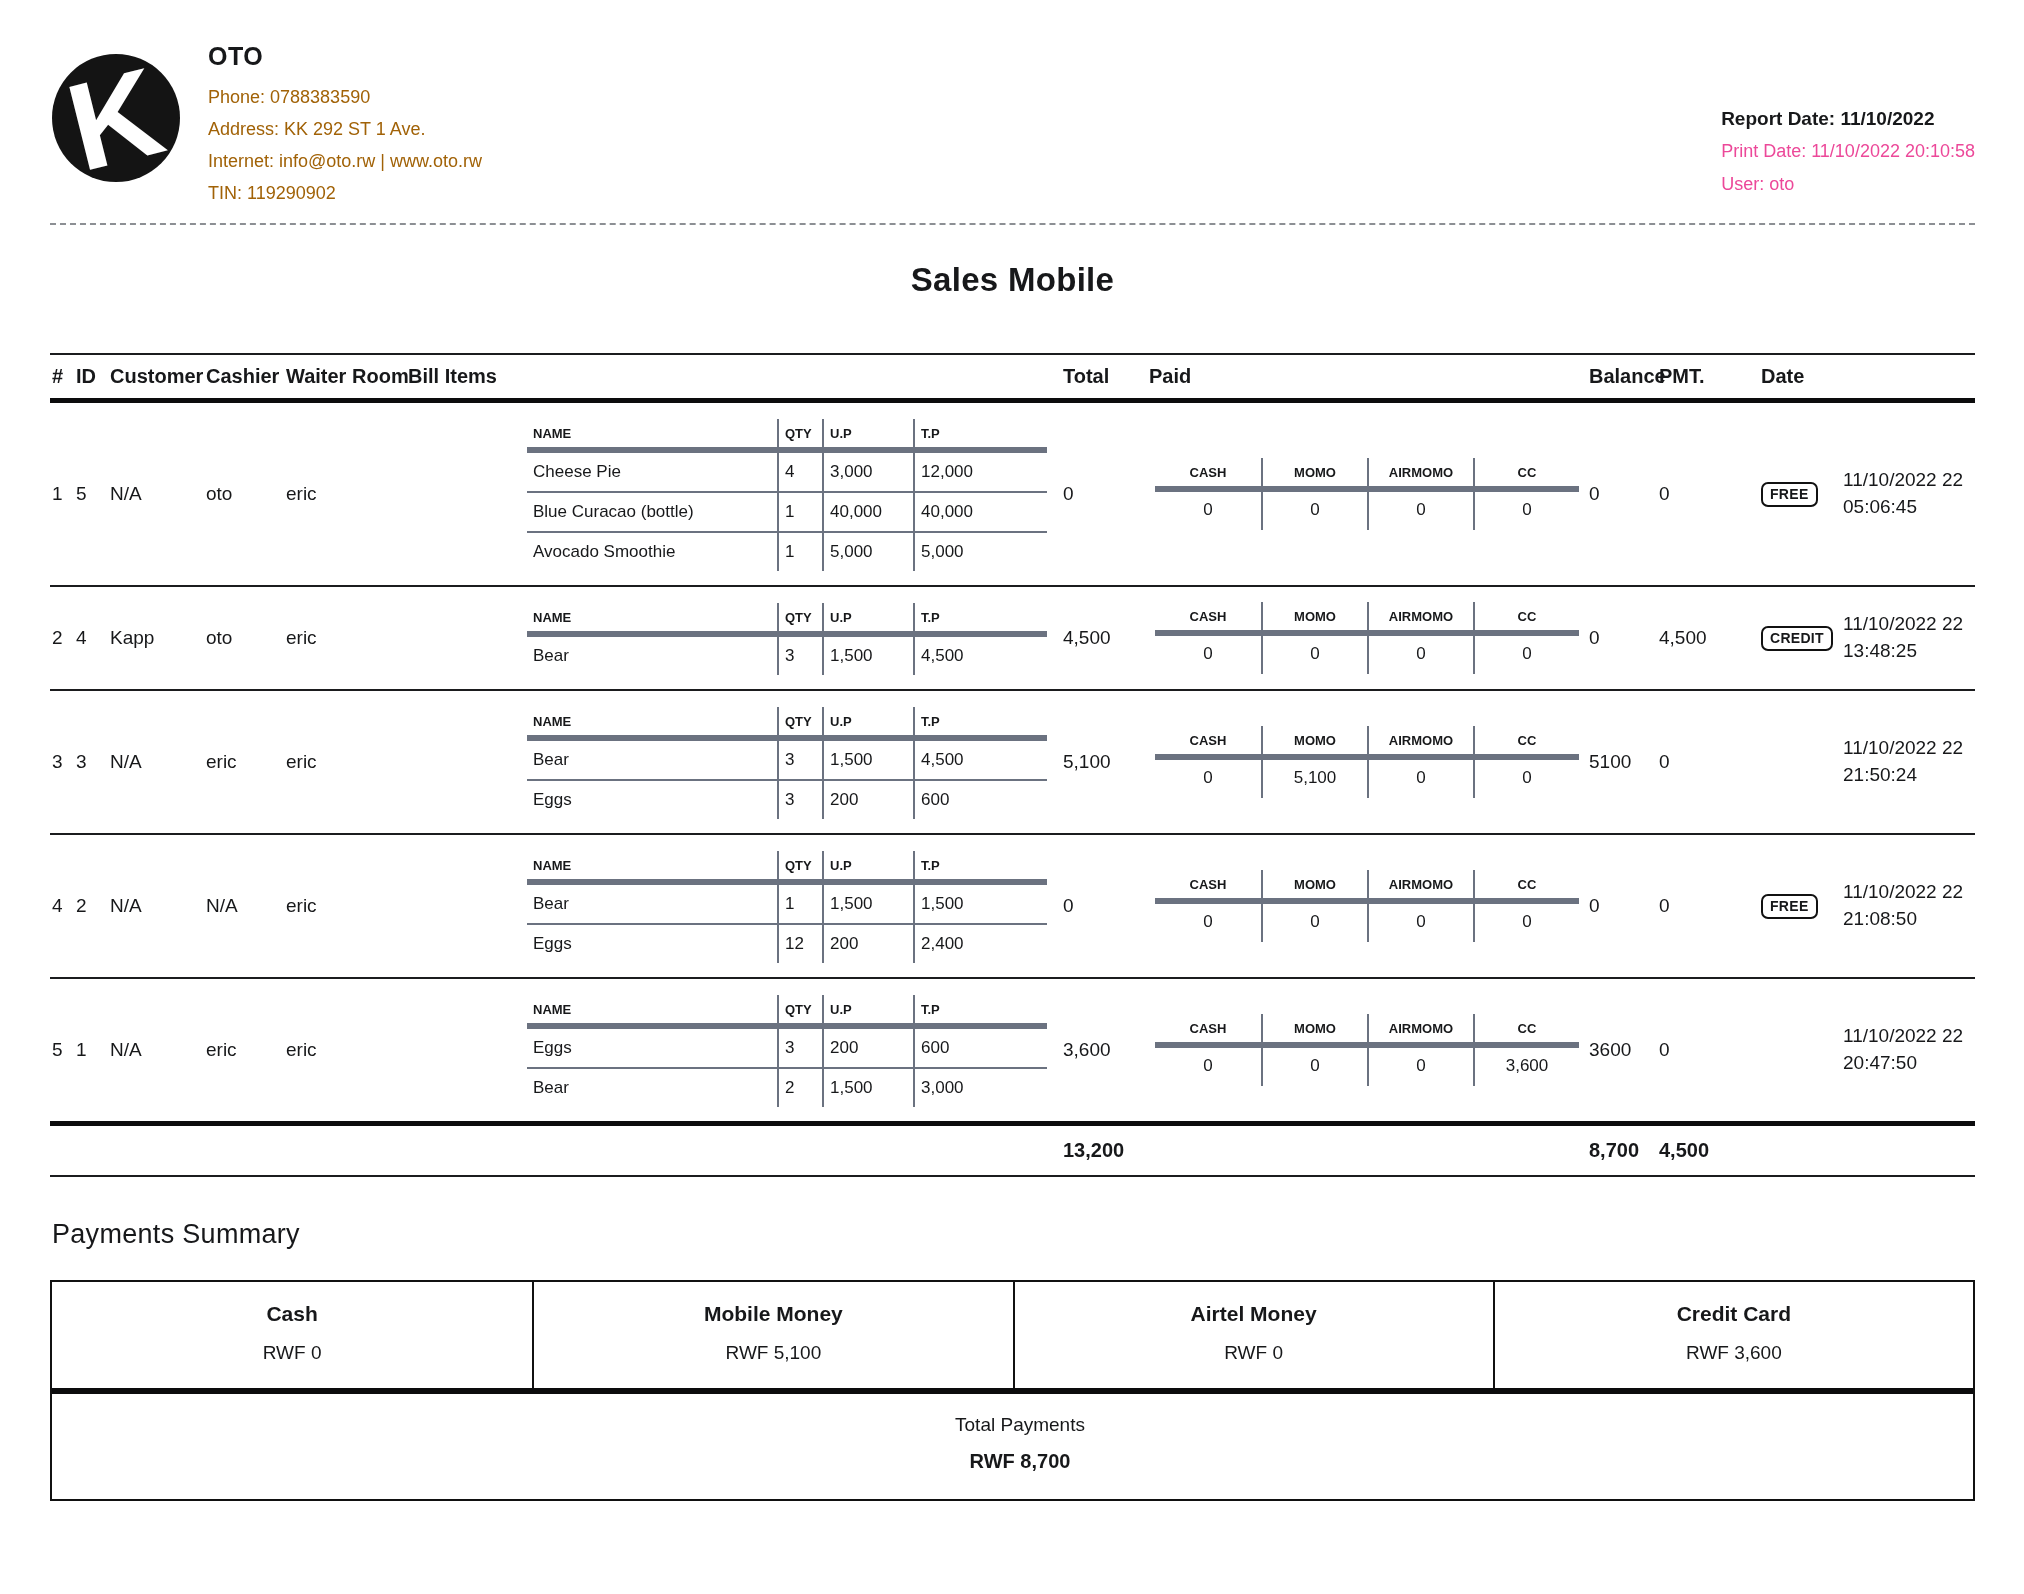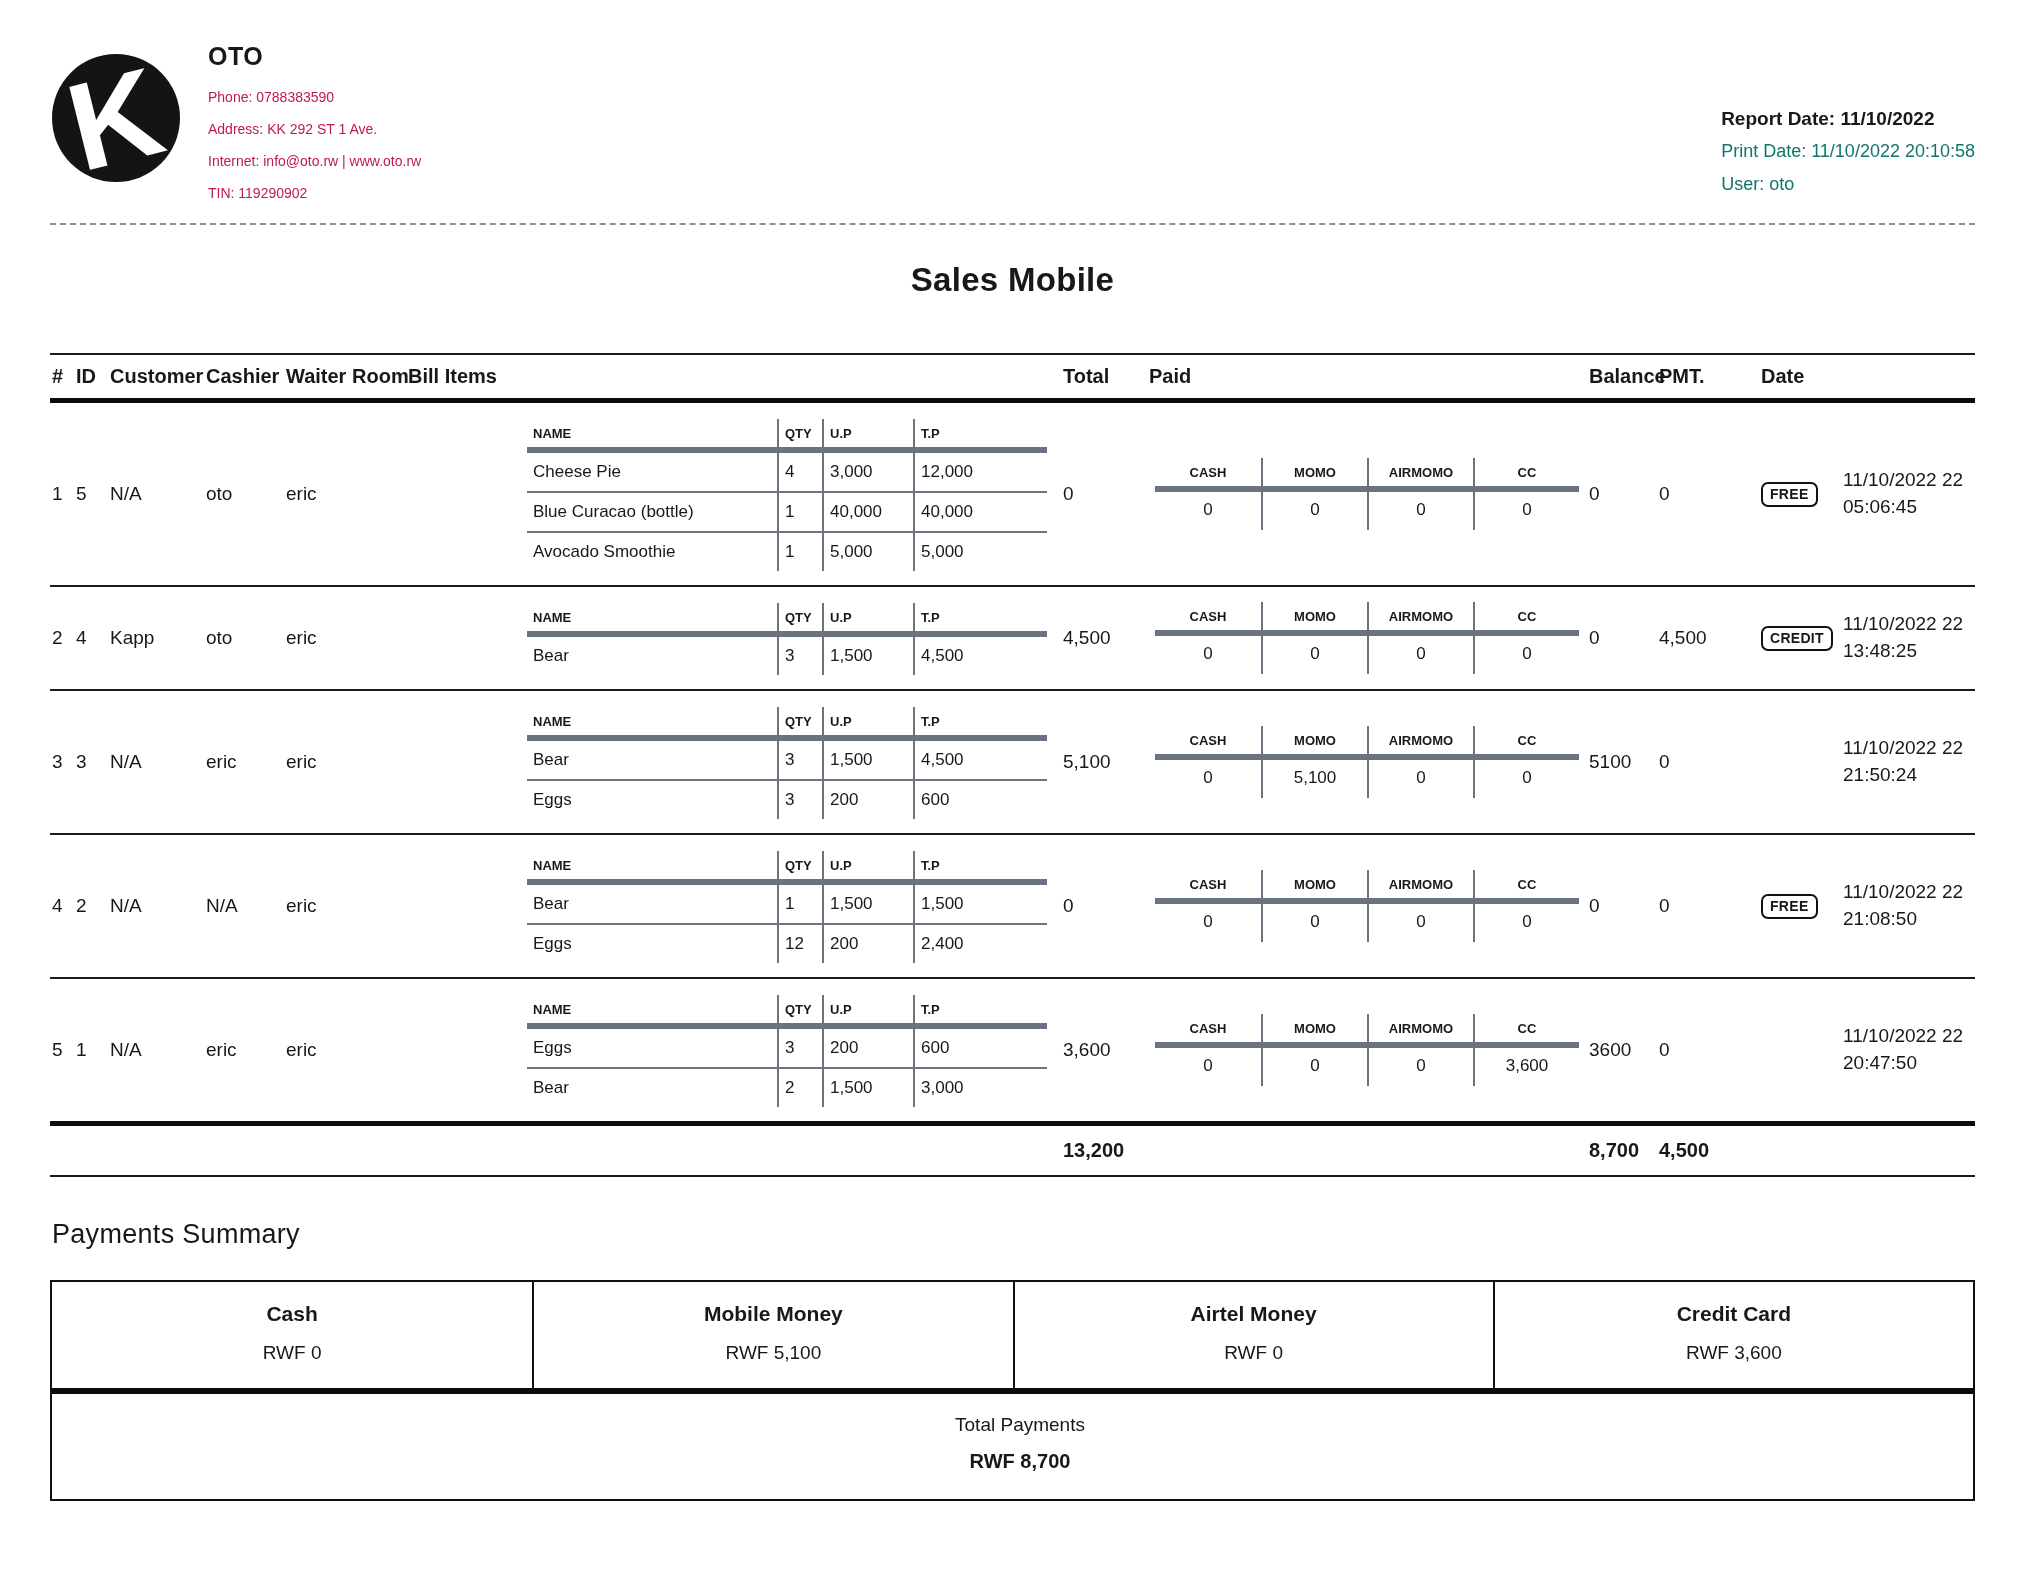--- a/index.html
+++ b/index.html
@@ -18,24 +18,24 @@
     color:var(--ink);
   }
   .page{padding:36px 49px 0 50px;}
 
   
   .hdr{display:flex;justify-content:space-between;align-items:flex-start;}
   .hdr-left{display:flex;gap:26px;}
   .logo{width:132px;height:148px;flex:0 0 auto;margin-top:2px;}
   .co-block{padding-top:6px;}
   .co-name{font-size:25px;font-weight:bold;letter-spacing:.5px;margin-bottom:10px;}
-  .co-line{font-size:14px;line-height:32px;color:#be185d;}
+  .co-line{font-size:18px;line-height:32px;color:#a16207;}
   .hdr-right{padding-top:66px;}
   .meta-strong{font-size:19px;font-weight:bold;line-height:33px;}
-  .meta-line{font-size:18px;line-height:33px;color:#0f766e;}
+  .meta-line{font-size:18px;line-height:33px;color:#ec4899;}
 
   .dash-rule{border:0;border-top:2px dashed #8c8f94;margin:14px 0 0 0;}
 
   .report-title{text-align:center;font-size:33px;font-weight:bold;margin:36px 0 54px 0;letter-spacing:.3px;}
 
   
   .sales-table{width:1925px;}
   .srow{display:grid;grid-template-columns:var(--main-cols);align-items:center;}
   .thead{border-top:2px solid #1b1c1e;border-bottom:5px solid #0c0c0d;}
   .th{font-size:20px;font-weight:bold;padding:10px 2px;white-space:nowrap;}

